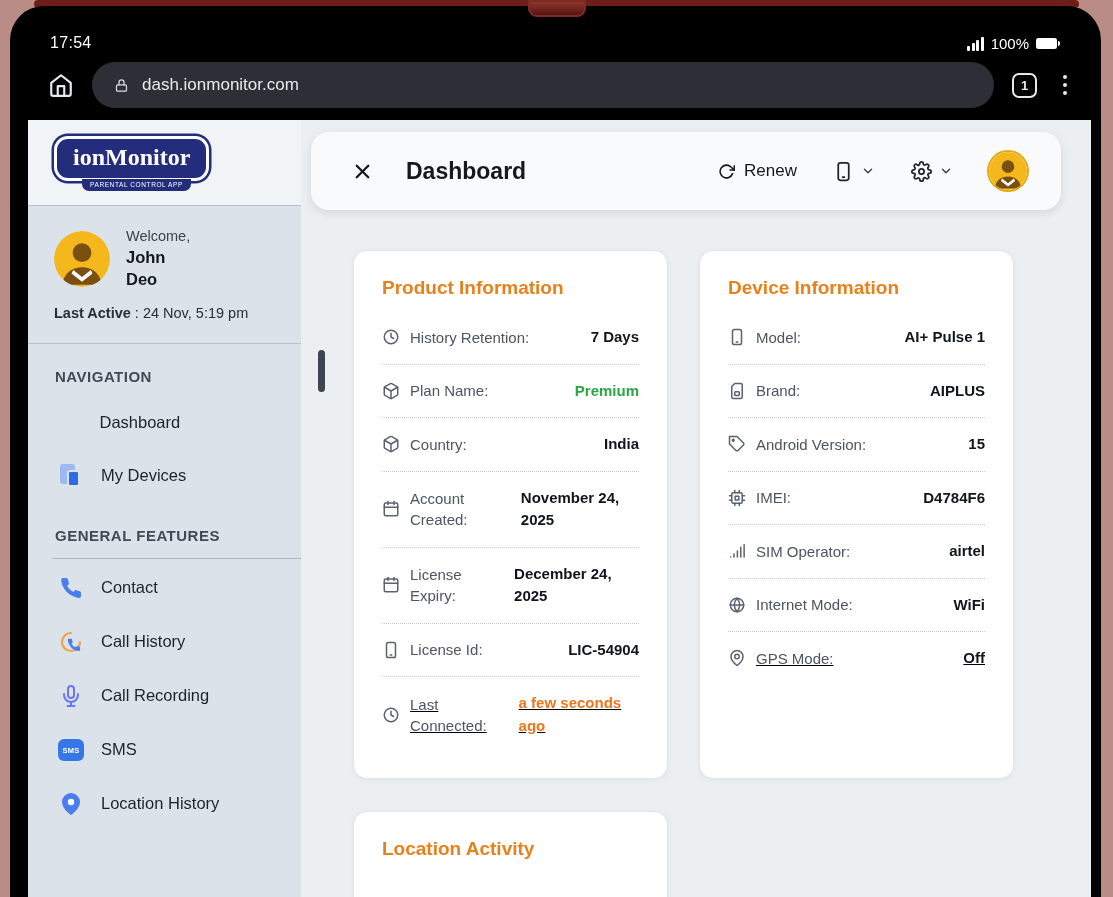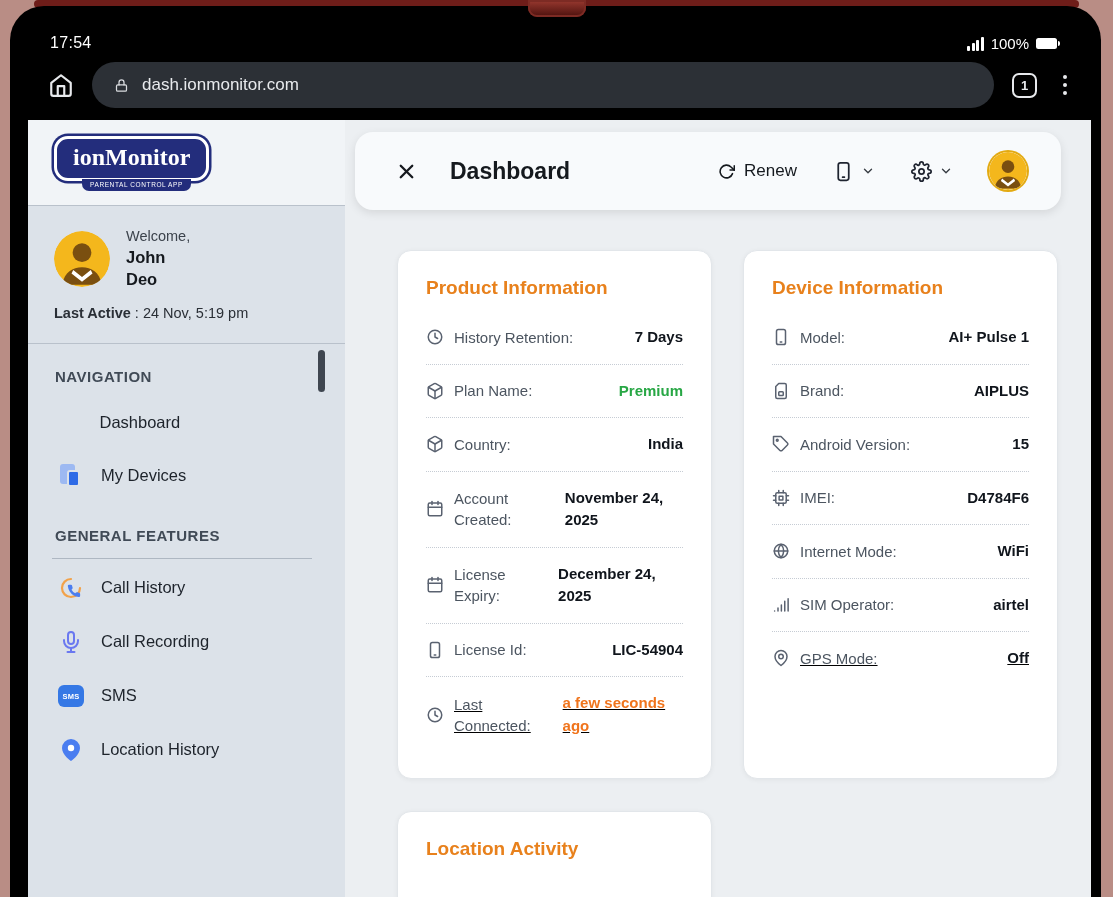--- a/index.html
+++ b/index.html
@@ -34,21 +34,21 @@
   .urlpill { flex:1; height:46px; background:#2c3036; border-radius:23px; display:flex; align-items:center; gap:13px; padding:0 22px; }
   .urlpill svg { width:15px; height:15px; color:#dadce0; }
   .url-text { color:#e8eaed; font-size:17px; }
   .tabbox { width:25px; height:25px; border:2.6px solid #e7e9ec; border-radius:7px; display:flex; align-items:center; justify-content:center;
     color:#e7e9ec; font-size:13px; font-weight:700; }
   .kebab { display:flex; flex-direction:column; gap:4px; padding:4px 8px; }
   .kebab i { width:4px; height:4px; border-radius:50%; background:#e7e9ec; }
   
   .viewport { position:absolute; top:114px; left:18px; right:10px; bottom:0; display:flex; background:#eceff2; overflow:hidden; }
   
-  .sidebar { width:317px; background:#dce2e9; flex-shrink:0; overflow:hidden; }
+  .sidebar { width:273px; background:#dce2e9; flex-shrink:0; overflow:hidden; }
   .logo-wrap { background:#f1f4f7; padding:16px 0 14px 26px; }
   .logo-pill { display:inline-block; background:#232d7c; color:#fff; font-family:"Liberation Serif", serif; font-weight:700;
     font-size:24px; padding:5px 16px 7px; border-radius:14px; border:3px solid #fff; box-shadow:0 0 0 2.5px #232d7c; }
   .logo-tag { width:max-content; margin:-2px 0 0 28px; background:#232d7c; color:#fff; font-size:6.5px; letter-spacing:.6px;
     padding:2px 8px 3px; border-radius:0 0 7px 7px; position:relative; }
   .divider { height:1px; background:#b9c1cb; }
   .user-block { display:flex; align-items:center; gap:16px; padding:22px 26px 6px; }
   .avatar { width:56px; height:56px; border-radius:50%; overflow:hidden; flex-shrink:0; }
   .avatar svg, .ab-avatar svg { width:100%; height:100%; display:block; }
   .greet { font-size:14.5px; color:#3c434c; margin-bottom:2px; }
@@ -270,20 +270,28 @@
             <i class="d-front"></i>
           </span>
         <span class="s-label">My Devices</span>
       </div>
 
       <div class="nav-heading features">GENERAL FEATURES</div>
 
       <div class="s-item">
         <span class="s-ic">
             <svg viewBox="0 0 24 24">
+              <path d="M22 16.92v3a2 2 0 0 1-2.18 2 19.79 19.79 0 0 1-8.63-3.07 19.5 19.5 0 0 1-6-6A19.79 19.79 0 0 1 2.12 4.18 2 2 0 0 1 4.11 2h3a2 2 0 0 1 2 1.72c.13.96.36 1.9.7 2.81a2 2 0 0 1-.45 2.11L8.09 9.91a16 16 0 0 0 6 6l1.27-1.27a2 2 0 0 1 2.11-.45c.91.34 1.85.57 2.81.7A2 2 0 0 1 22 16.92z" fill="#4a7df0"></path>
+            </svg>
+          </span>
+        <span class="s-label">Contact</span>
+      </div>
+      <div class="s-item">
+        <span class="s-ic">
+            <svg viewBox="0 0 24 24">
               <path d="M21 12a9 9 0 1 1-9-9" stroke="#f2a24a" stroke-width="2.2" fill="none" stroke-linecap="round"></path>
               <g transform="translate(7.5,7.5) scale(0.62)">
                 <path d="M22 16.92v3a2 2 0 0 1-2.18 2 19.79 19.79 0 0 1-8.63-3.07 19.5 19.5 0 0 1-6-6A19.79 19.79 0 0 1 2.12 4.18 2 2 0 0 1 4.11 2h3a2 2 0 0 1 2 1.72c.13.96.36 1.9.7 2.81a2 2 0 0 1-.45 2.11L8.09 9.91a16 16 0 0 0 6 6l1.27-1.27a2 2 0 0 1 2.11-.45c.91.34 1.85.57 2.81.7A2 2 0 0 1 22 16.92z" fill="#4a7df0"></path>
               </g>
             </svg>
           </span>
         <span class="s-label">Call History</span>
       </div>
       <div class="s-item">
         <span class="s-ic">
@@ -455,34 +463,34 @@
                 <svg>
                   <use href="#i-cpu"></use>
                 </svg>
               </span>
             <span class="rlabel">IMEI:</span>
             <span class="rvalue">D4784F6</span>
           </div>
           <div class="irow">
             <span class="ric">
                 <svg>
+                  <use href="#i-signal"></use>
+                </svg>
+              </span>
+            <span class="rlabel">SIM Operator:</span>
+            <span class="rvalue">airtel</span>
+          </div>
+          <div class="irow">
+            <span class="ric">
+                <svg>
                   <use href="#i-globe"></use>
                 </svg>
               </span>
             <span class="rlabel">Internet Mode:</span>
             <span class="rvalue">WiFi</span>
-          </div>
-          <div class="irow">
-            <span class="ric">
-                <svg>
-                  <use href="#i-signal"></use>
-                </svg>
-              </span>
-            <span class="rlabel">SIM Operator:</span>
-            <span class="rvalue">airtel</span>
           </div>
           <div class="irow">
             <span class="ric">
                 <svg>
                   <use href="#i-pin"></use>
                 </svg>
               </span>
             <span class="rlabel">GPS Mode:</span>
             <span class="rvalue">Off</span>
           </div>

